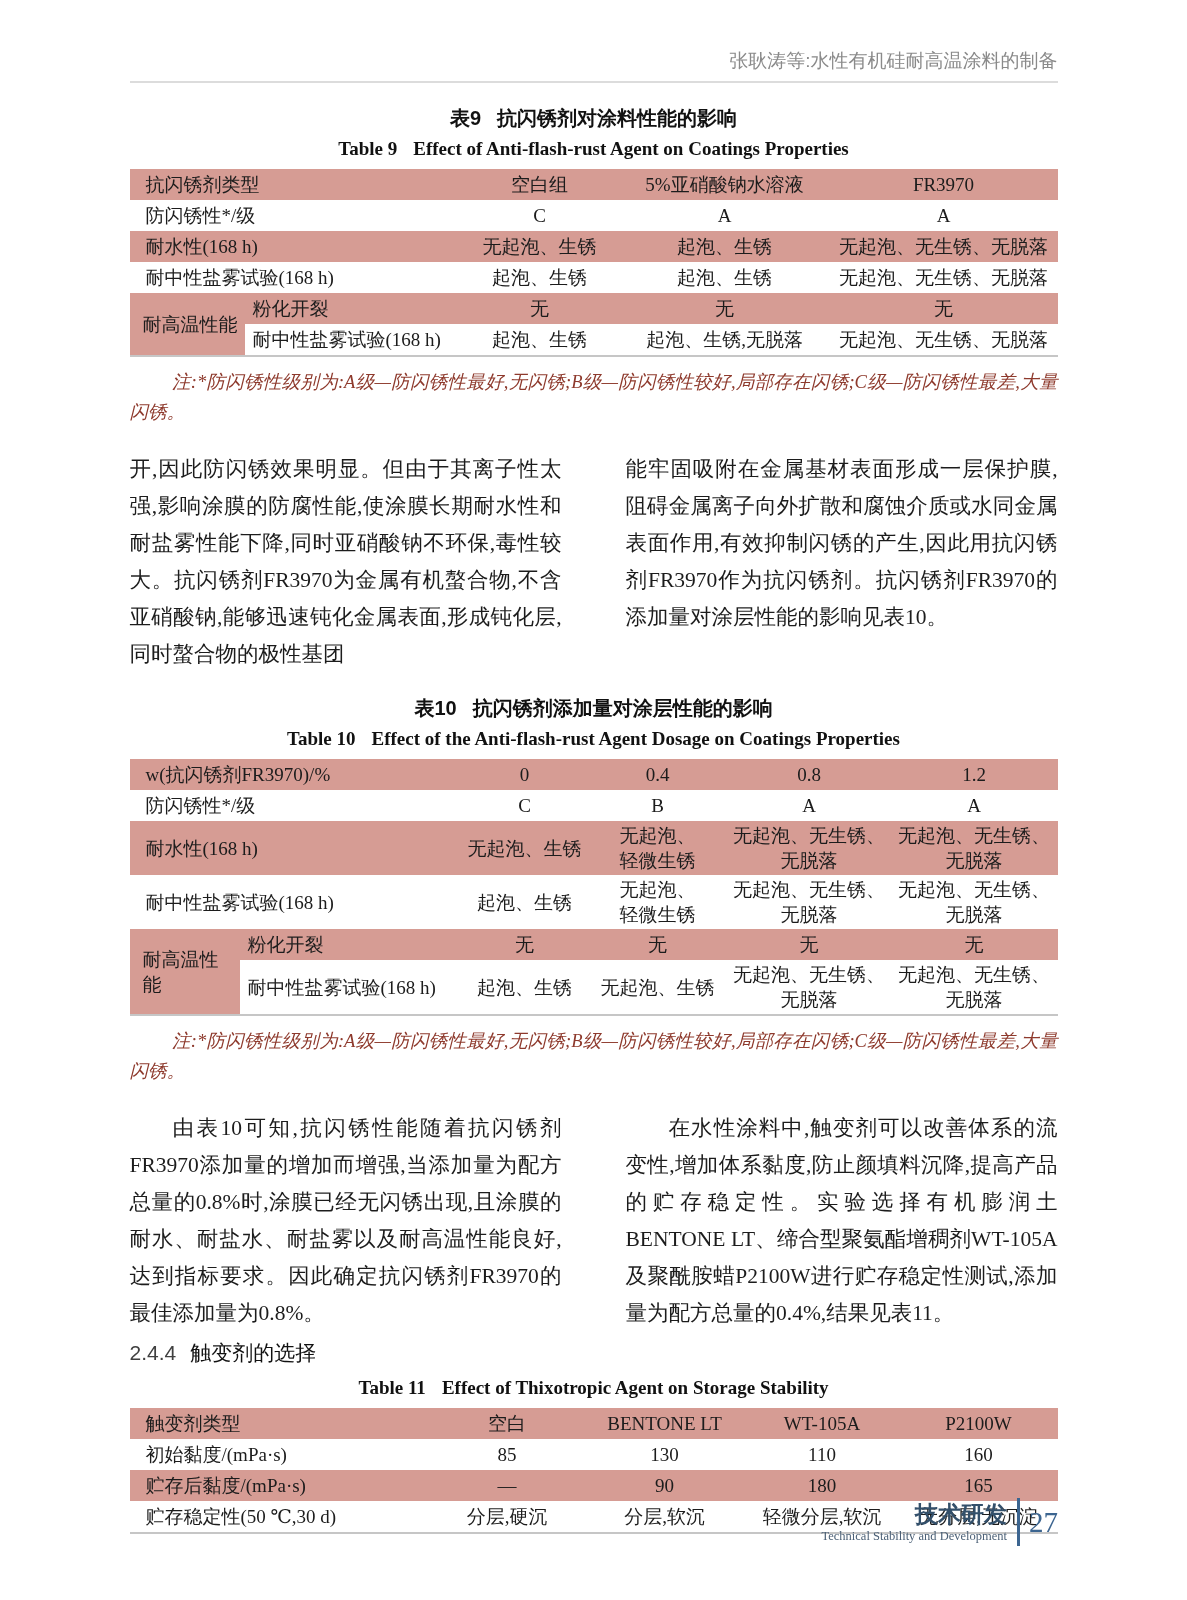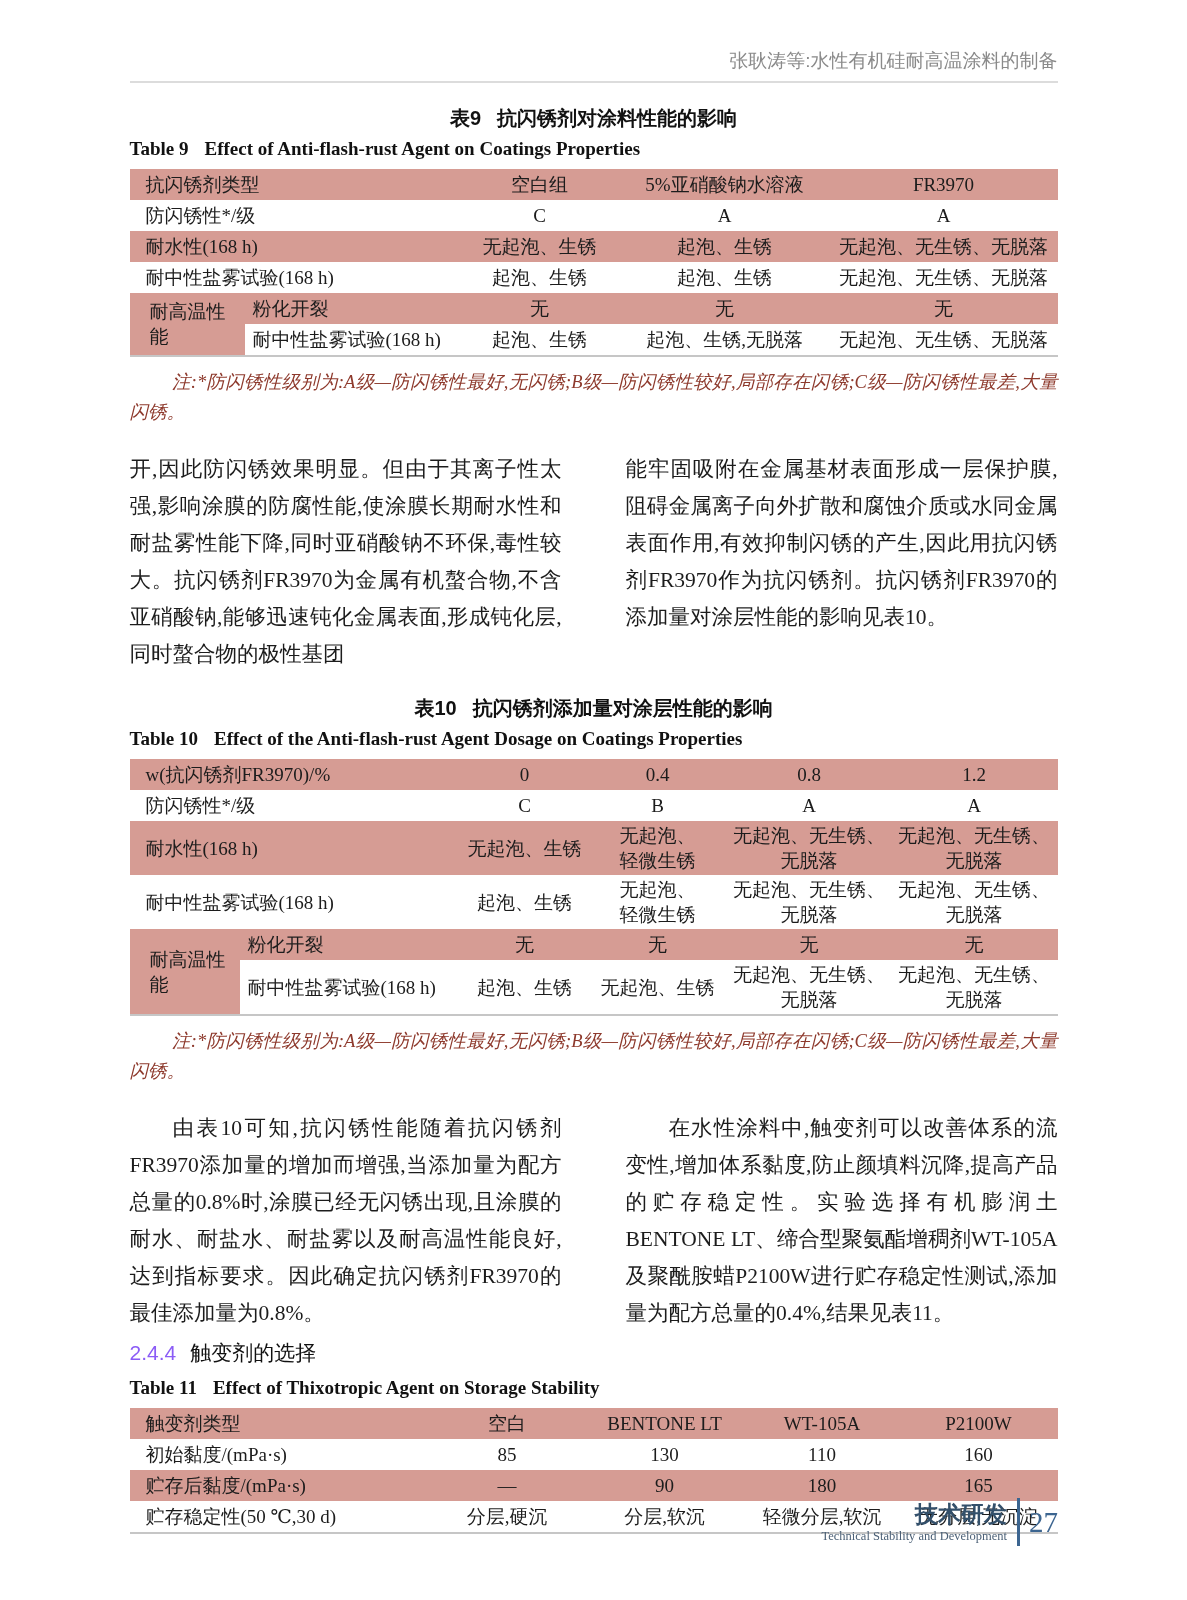--- a/index.html
+++ b/index.html
@@ -11,47 +11,47 @@
   .content{width:928px;margin:0 auto;position:relative;}
 
   
   .runhead{padding-top:48px;text-align:right;font-size:19px;color:#8a8a8a;
     font-family:Liberation Sans, sans-serif;}
   .runrule{border:none;border-top:2px solid #dcdcdc;margin:7px 0 0 0;}
 
   
   .tbl-title-cn{margin-top:22px;text-align:center;font-size:20px;font-weight:bold;
     font-family:"Liberation Sans","DejaVu Sans",sans-serif;color:#111;}
-  .tbl-title-en{margin-top:6px;font-size:19px;font-weight:bold;color:#111;}
+  .tbl-title-en{margin-top:6px;text-align:center;font-size:19px;font-weight:bold;color:#111;}
   .tt-label{margin-right:16px;}
 
   
   table{width:928px;border-collapse:collapse;table-layout:fixed;font-size:19px;
     margin-top:9px;border-bottom:2px solid #c6c6c6;}
   td{padding:2px 4px;text-align:center;vertical-align:middle;white-space:pre-line;
     height:27px;line-height:25px;}
   td.lbl{text-align:left;padding-left:16px;}
   td.sub{text-align:left;padding-left:8px;}
   tr.pink td{background:#d69c94;}
   td.keep-pink{background:#d69c94;}
-  td.grp{text-align:left;padding-left:20px;}
+  td.grp{text-align:left;padding-left:13px;}
 
   
   .note{margin:10px 0 0 0;font-size:18.5px;line-height:30px;color:#8e3a2d;
     font-style:italic;text-align:justify;text-indent:2.3em;}
 
   
   .cols{display:flex;gap:64px;margin-top:24px;}
   .col{width:444px;font-size:21.5px;line-height:37px;text-align:justify;
     text-justify:inter-ideograph;}
   .col p{margin:0;}
   p.ind{text-indent:2em;}
   .sec-heading{margin-top:2px;font-size:21px;
     font-family:"Liberation Sans","DejaVu Sans",sans-serif;color:#111;}
-  .sec-num{color:#8b5cf6;margin-right:14px;}
+  .sec-num{color:#404040;margin-right:14px;}
 
   
   .footer{position:absolute;top:1498px;right:129px;display:flex;align-items:center;}
   .f-left{text-align:right;}
   .f-cn{font-family:"Liberation Sans","DejaVu Sans",sans-serif;font-weight:bold;
     font-size:23px;color:#33506b;line-height:26px;}
   .f-en{font-size:12.5px;color:#4a5f75;margin-top:2px;}
   .f-bar{width:3px;height:48px;background:#3c6590;margin:0 9px 0 10px;}
   .f-num{font-size:29px;color:#3c6590;}
 </style>

